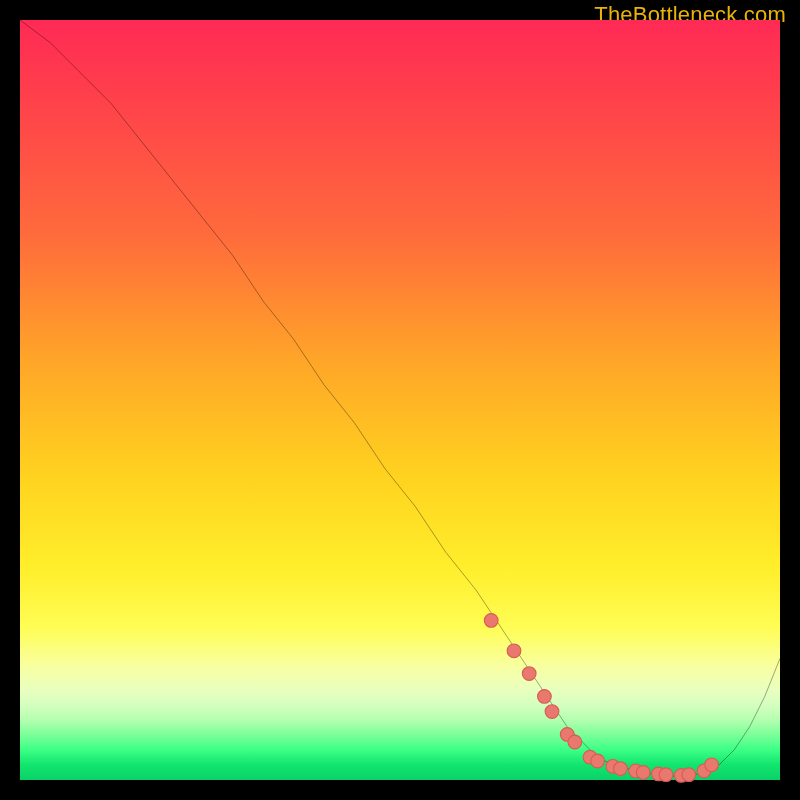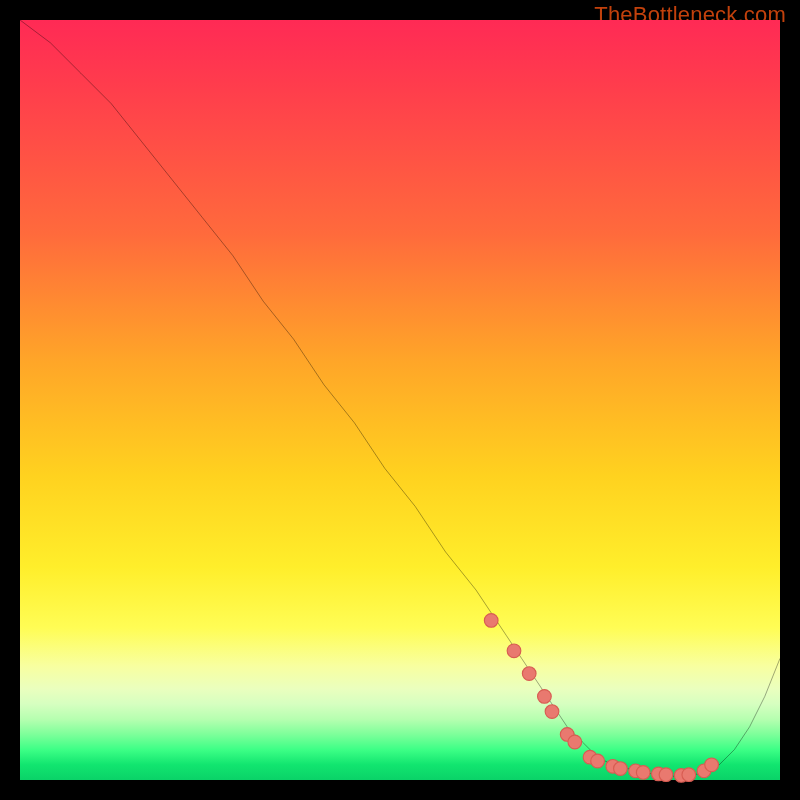--- a/index.html
+++ b/index.html
@@ -49,21 +49,21 @@
   }
   .curve {
     position: absolute;
     inset: 0;
     overflow: visible;
   }
   .watermark {
     position: absolute;
     top: 2px;
     right: 14px;
-    color: #c2410c;
+    color: #eab308;
     font-size: 22px;
     letter-spacing: 0.2px;
     user-select: none;
   }
 </style>
 </head>
 <body>
 
 <div class="stage">
 

